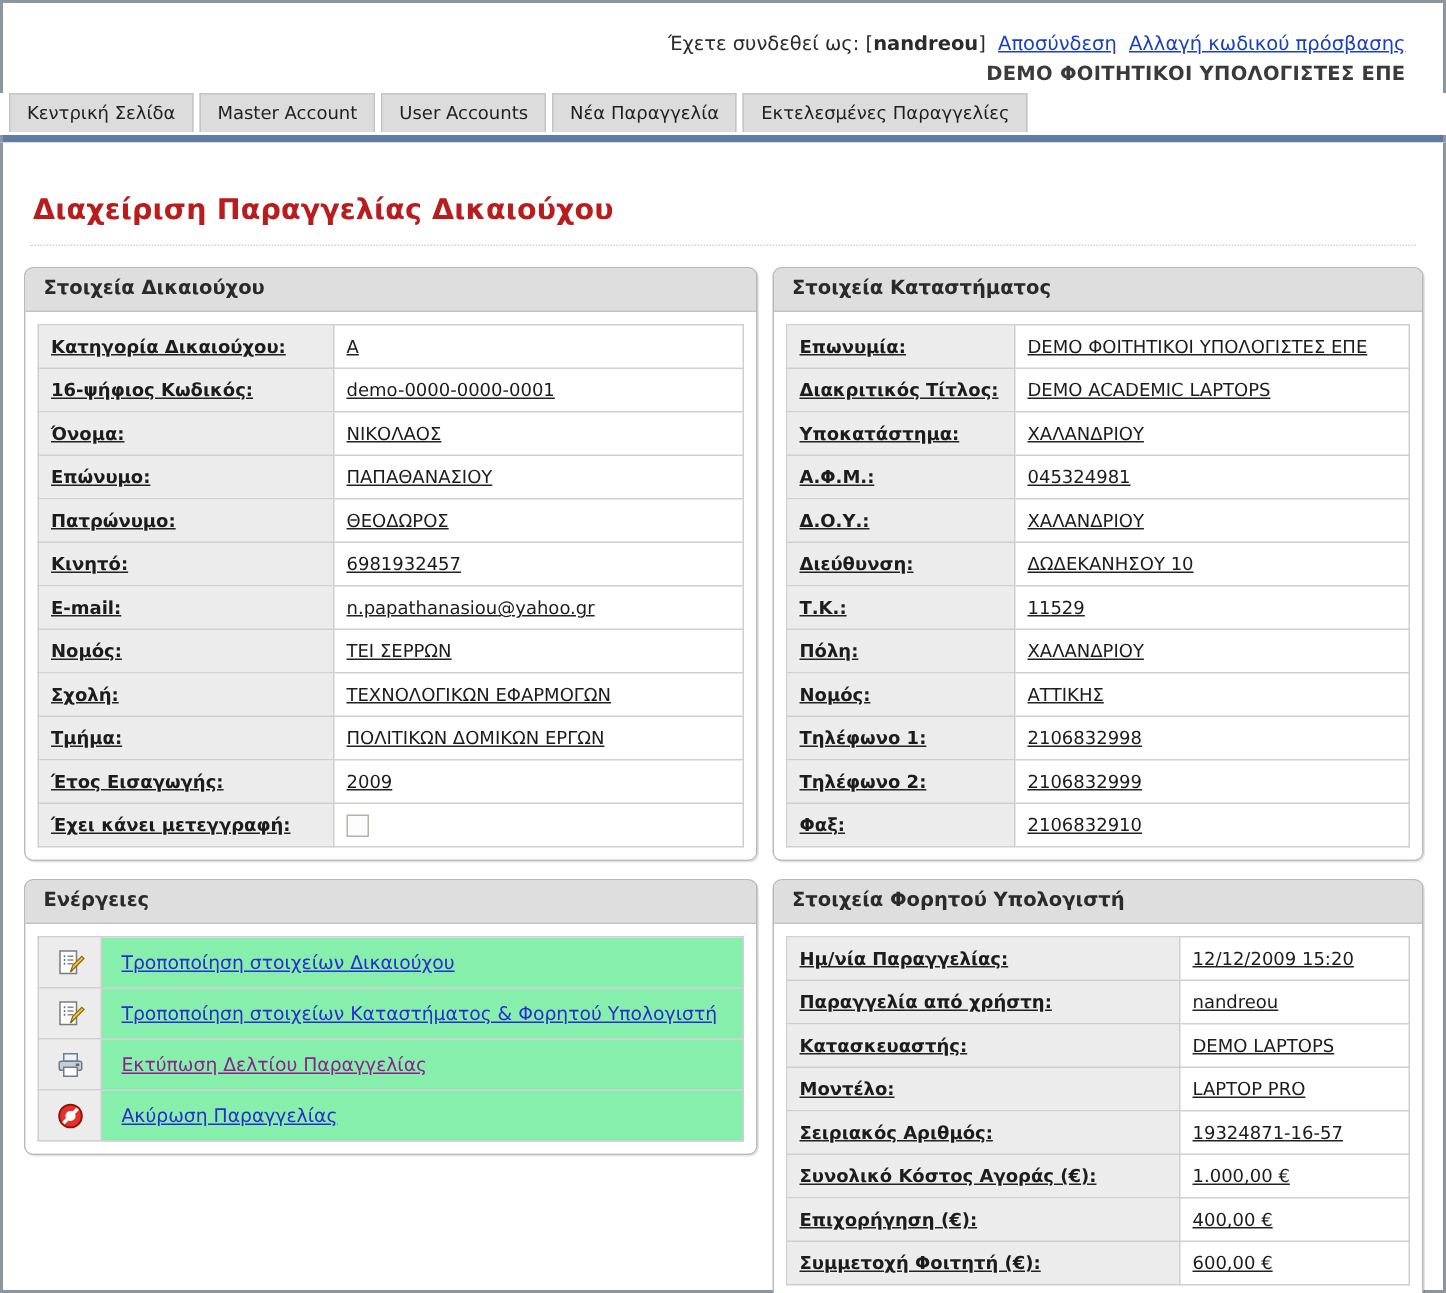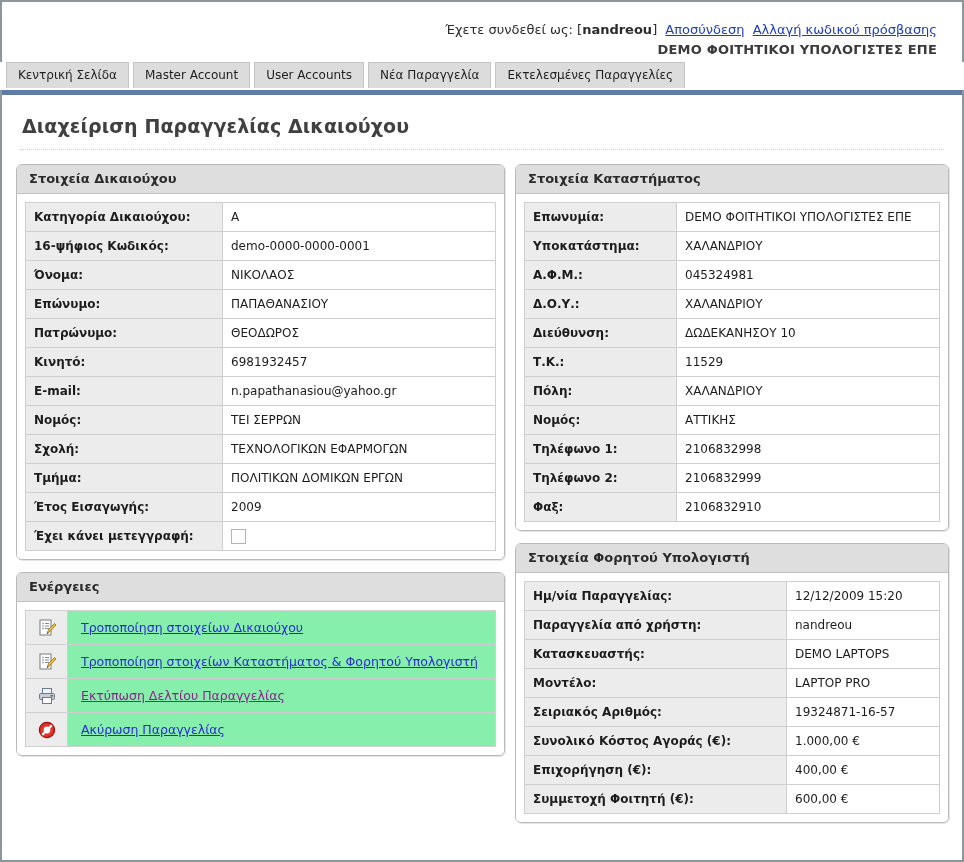--- a/index.html
+++ b/index.html
@@ -97,22 +97,22 @@
     border-right: 2px solid #8d959d;
     border-bottom: 2px solid #8d959d;
     box-sizing: border-box;
     background: #ffffff;
     height: 767px;
     padding: 0 14px 0 14px;
   }
   .page-title {
     font-size: 19px;
     font-weight: bold;
-    color: #404040;
-    padding: 20px 0 12px 6px;
+    color: #b91c1c;
+    padding: 34px 0 12px 6px;
     letter-spacing: 0.1px;
   }
   .title-rule {
     border-top: 1px dotted #cfcfcf;
     margin: 0 4px 14px 4px;
     height: 0;
   }
 
   
   .cols {
@@ -147,20 +147,21 @@
   .panel-body {
     padding: 8px;
     background: #ffffff;
   }
 
   
   table.data {
     border-collapse: collapse;
     width: 100%;
     table-layout: fixed;
+    text-decoration: underline;
   }
   table.data td {
     border: 1px solid #cfcfcf;
     height: 20px;
     padding: 4px 8px;
     font-size: 12px;
     vertical-align: middle;
     overflow: hidden;
     white-space: nowrap;
   }
@@ -401,20 +402,24 @@
         <div class="panel">
           <div class="panel-head">Στοιχεία Καταστήματος</div>
           <div class="panel-body">
             <table class="data t-store">
               <tbody>
                 <tr>
                   <td class="k">Επωνυμία:</td>
                   <td class="v">DEMO ΦΟΙΤΗΤΙΚΟΙ ΥΠΟΛΟΓΙΣΤΕΣ ΕΠΕ</td>
                 </tr>
                 <tr>
+                  <td class="k">Διακριτικός Τίτλος:</td>
+                  <td class="v">DEMO ACADEMIC LAPTOPS</td>
+                </tr>
+                <tr>
                   <td class="k">Υποκατάστημα:</td>
                   <td class="v">ΧΑΛΑΝΔΡΙΟΥ</td>
                 </tr>
                 <tr>
                   <td class="k">Α.Φ.Μ.:</td>
                   <td class="v">045324981</td>
                 </tr>
                 <tr>
                   <td class="k">Δ.Ο.Υ.:</td>
                   <td class="v">ΧΑΛΑΝΔΡΙΟΥ</td>

